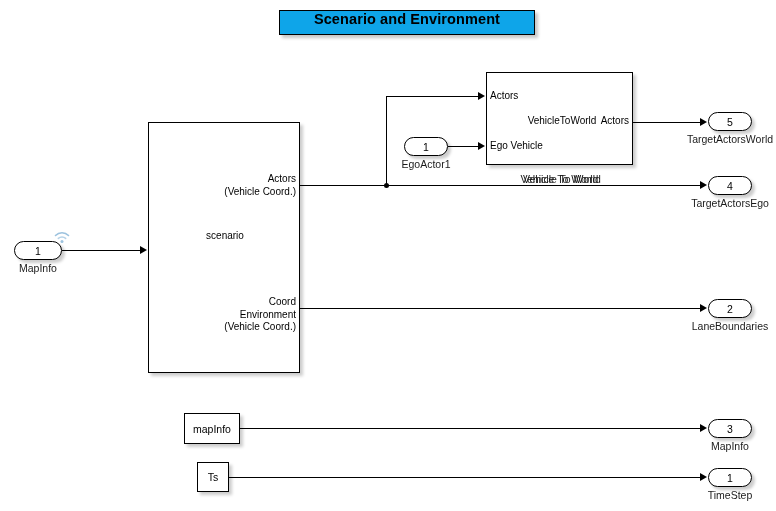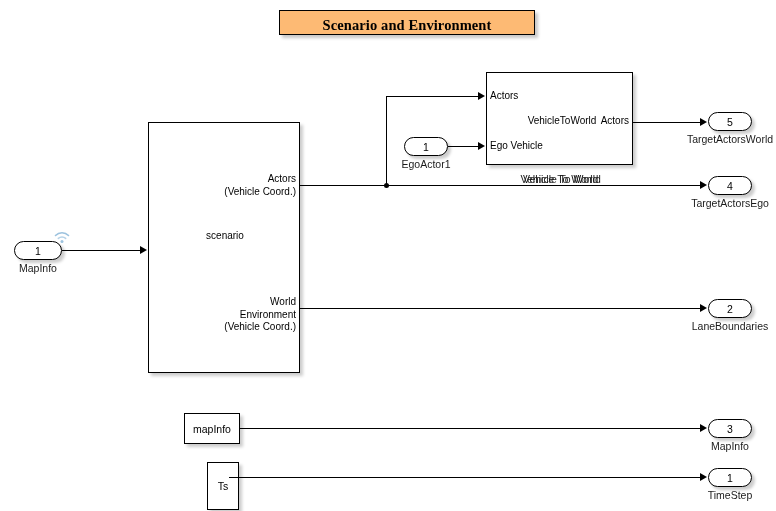--- a/index.html
+++ b/index.html
@@ -16,27 +16,26 @@
     overflow: hidden;
   }
   
   .title-banner {
     position: absolute;
     left: 279px;
     top: 10px;
     width: 256px;
     height: 25px;
     border: 1.6px solid #000000;
-    background: #fdba74;
+    background: #0ea5e9;
     box-shadow: 3px 3px 3px rgba(0,0,0,0.22);
     display: flex;
-    align-items: flex-end;
+    align-items: flex-start;
     justify-content: center;
     box-sizing: border-box;
-    font-family: Liberation Serif, serif;
   }
   .title-banner span {
     font-size: 14.5px;
     font-weight: bold;
     color: #000000;
     letter-spacing: 0.1px;
   }
   
   .block {
     position: absolute;
@@ -168,21 +167,21 @@
 
 
   <div class="port-label center" style="left:175px; top:230px; width:100px;">scenario</div>
 
   <div class="port-label right" style="left:176px; top:173px; width:120px;">
     <span>Actors</span><br>
     <span>(Vehicle Coord.)</span>
   </div>
 
   <div class="port-label right" style="left:176px; top:296px; width:120px;">
-    <span>World</span><br>
+    <span>Coord</span><br>
     <span>Environment</span><br>
     <span>(Vehicle Coord.)</span>
   </div>
 
 
   <div class="hline" style="left:300px; top:185px; width:404px;"></div>
   <div class="arrow" style="left:700px; top:180.5px;"></div>
 
   <div class="junction" style="left:384px; top:183px;"></div>
 
@@ -237,21 +236,21 @@
     <span>mapInfo</span>
   </div>
   <div class="hline" style="left:240px; top:428px; width:464px;"></div>
   <div class="arrow" style="left:700px; top:423.5px;"></div>
 
   <div class="port-block" style="left:708px; top:419px; width:44px; height:19px;">
     <span>3</span>
   </div>
   <div class="port-caption" style="left:694px; top:440px; width:72px;">MapInfo</div>
 
-  <div class="const-block" style="left:207px; top:462px; width:32px; height:48px;">
+  <div class="const-block" style="left:197px; top:462px; width:32px; height:30px;">
     <span>Ts</span>
   </div>
   <div class="hline" style="left:229px; top:477px; width:475px;"></div>
   <div class="arrow" style="left:700px; top:472.5px;"></div>
 
   <div class="port-block" style="left:708px; top:468px; width:44px; height:19px;">
     <span>1</span>
   </div>
   <div class="port-caption" style="left:694px; top:489px; width:72px;">TimeStep</div>
 

